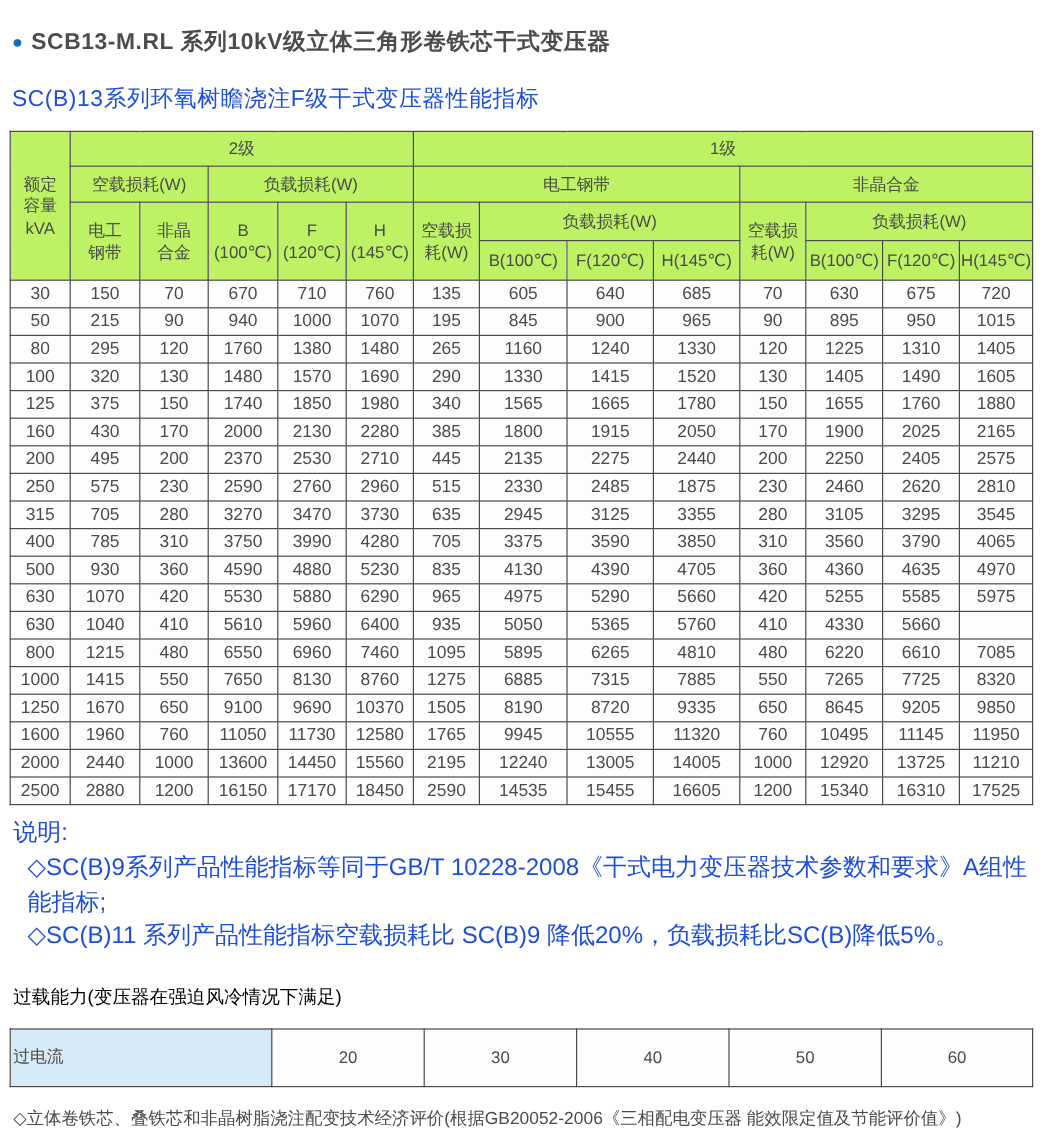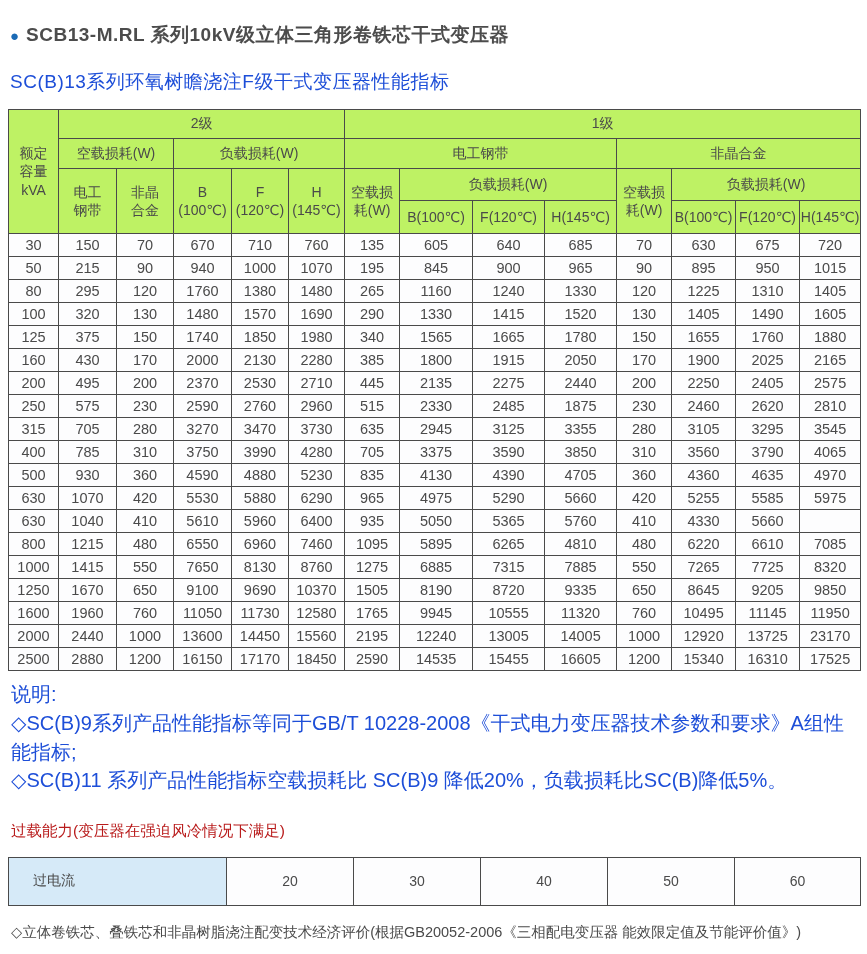--- a/index.html
+++ b/index.html
@@ -25,30 +25,30 @@
   }
   table.perf thead th{background:#bef264;font-size:14px;}
   table.perf thead tr.h1 th{height:28px;}
   table.perf thead tr.h2 th{height:29px;}
   table.perf thead tr.h3 th{height:31px;}
   table.perf thead tr.h4 th{height:32px;}
   table.perf tbody td{height:22px;font-size:14.5px;background:#fdfdfe;}
   .pre{white-space:pre-line;line-height:1.3;}
 
   .notes{margin:9px 0 0 3px;font-size:20px;line-height:1.42;color:#1d4ed8;}
-  .notes ul{list-style:none;margin:1px 0 0 0;padding:0;}
-
-  .section-heading{margin:26px 0 0 3px;font-size:15.5px;color:#b91c1c;}
+  .notes ul{list-style:none;margin:1px 0 0 12px;padding:0;}
+
+  .section-heading{margin:26px 0 0 3px;font-size:15.5px;color:#000000;}
 
   table.overload{border-collapse:collapse;table-layout:fixed;width:852px;margin-top:15px;}
   table.overload td{
     border:1px solid #4a4a4a;height:45px;font-size:14px;text-align:center;
     vertical-align:middle;color:#4a4a4a;background:#fdfdfe;
   }
-  table.overload td.rowlabel{background:#d6eaf8;text-align:left;padding-left:24px;}
+  table.overload td.rowlabel{background:#d6eaf8;text-align:left;padding-left:2px;}
 
   .footer-note{margin:17px 0 0 3px;font-size:14.5px;color:#4a4a4a;}
 </style>
 </head>
 <body>
 
 <div class="page">
 
   <div class="title-row">
     <span class="bullet">●</span>
@@ -395,21 +395,21 @@
           <td>13600</td>
           <td>14450</td>
           <td>15560</td>
           <td>2195</td>
           <td>12240</td>
           <td>13005</td>
           <td>14005</td>
           <td>1000</td>
           <td>12920</td>
           <td>13725</td>
-          <td>23170</td>
+          <td>11210</td>
         </tr>
         <tr>
           <td>2500</td>
           <td>2880</td>
           <td>1200</td>
           <td>16150</td>
           <td>17170</td>
           <td>18450</td>
           <td>2590</td>
           <td>14535</td>

